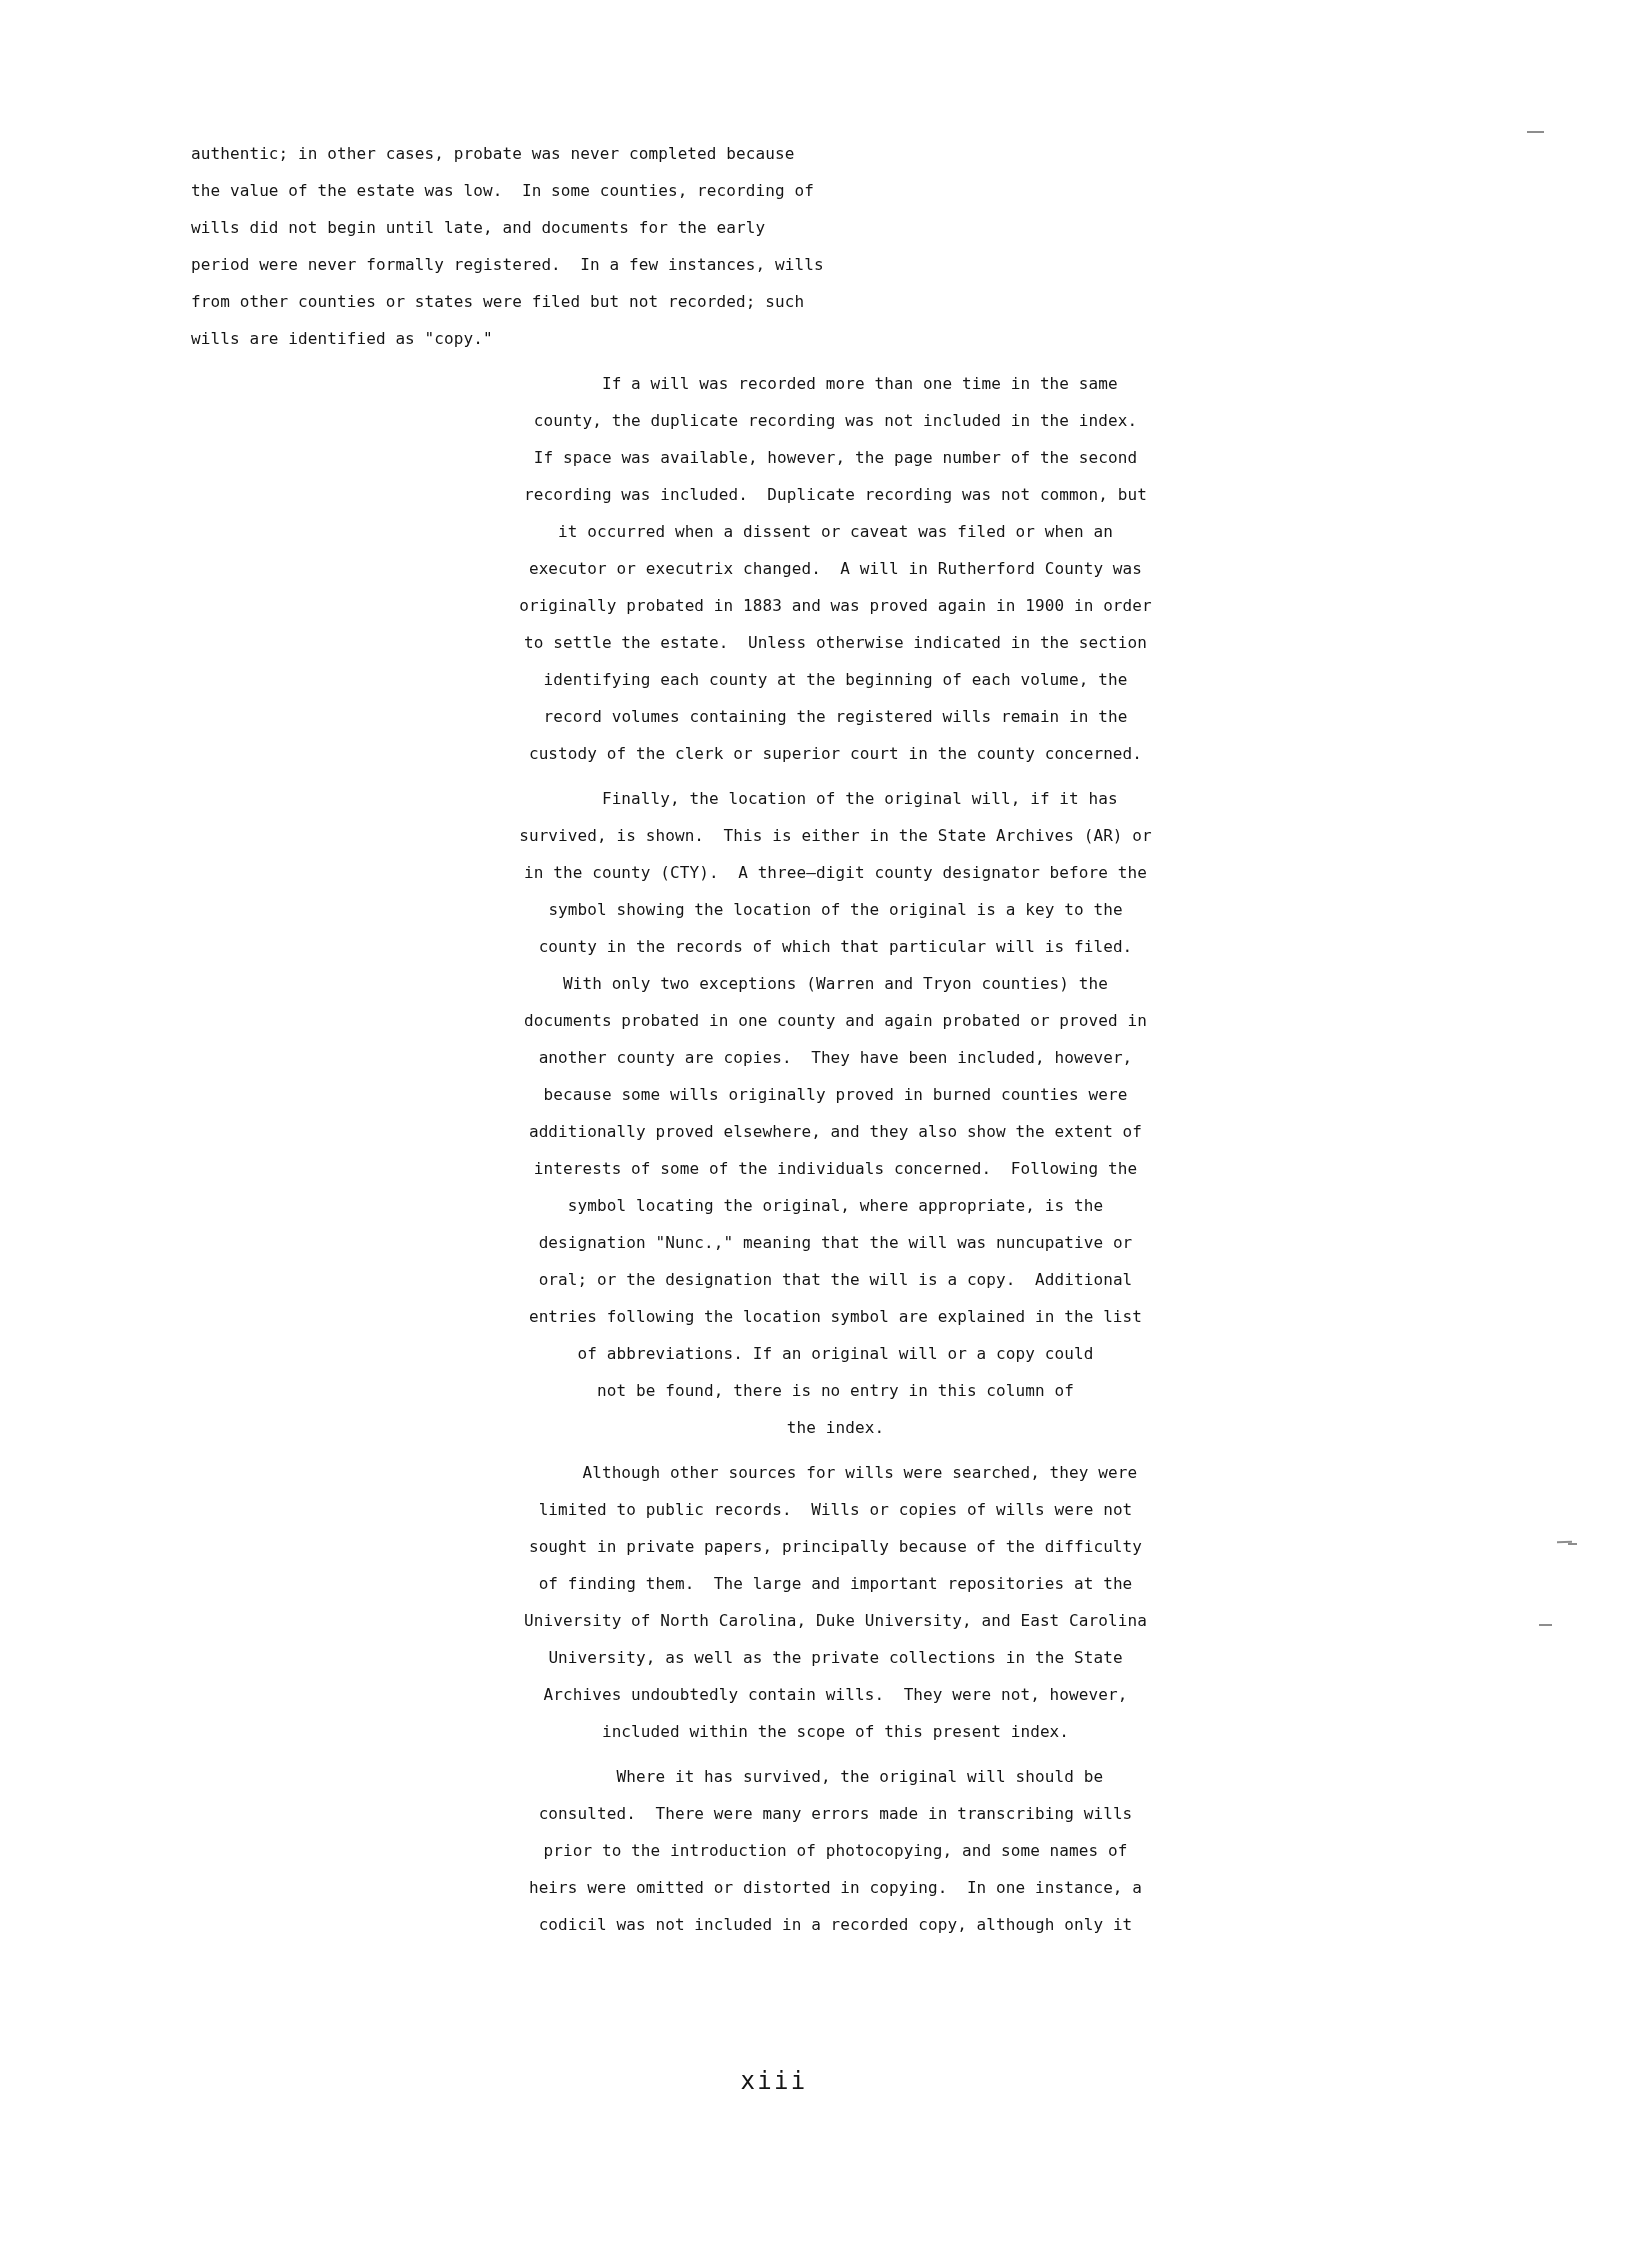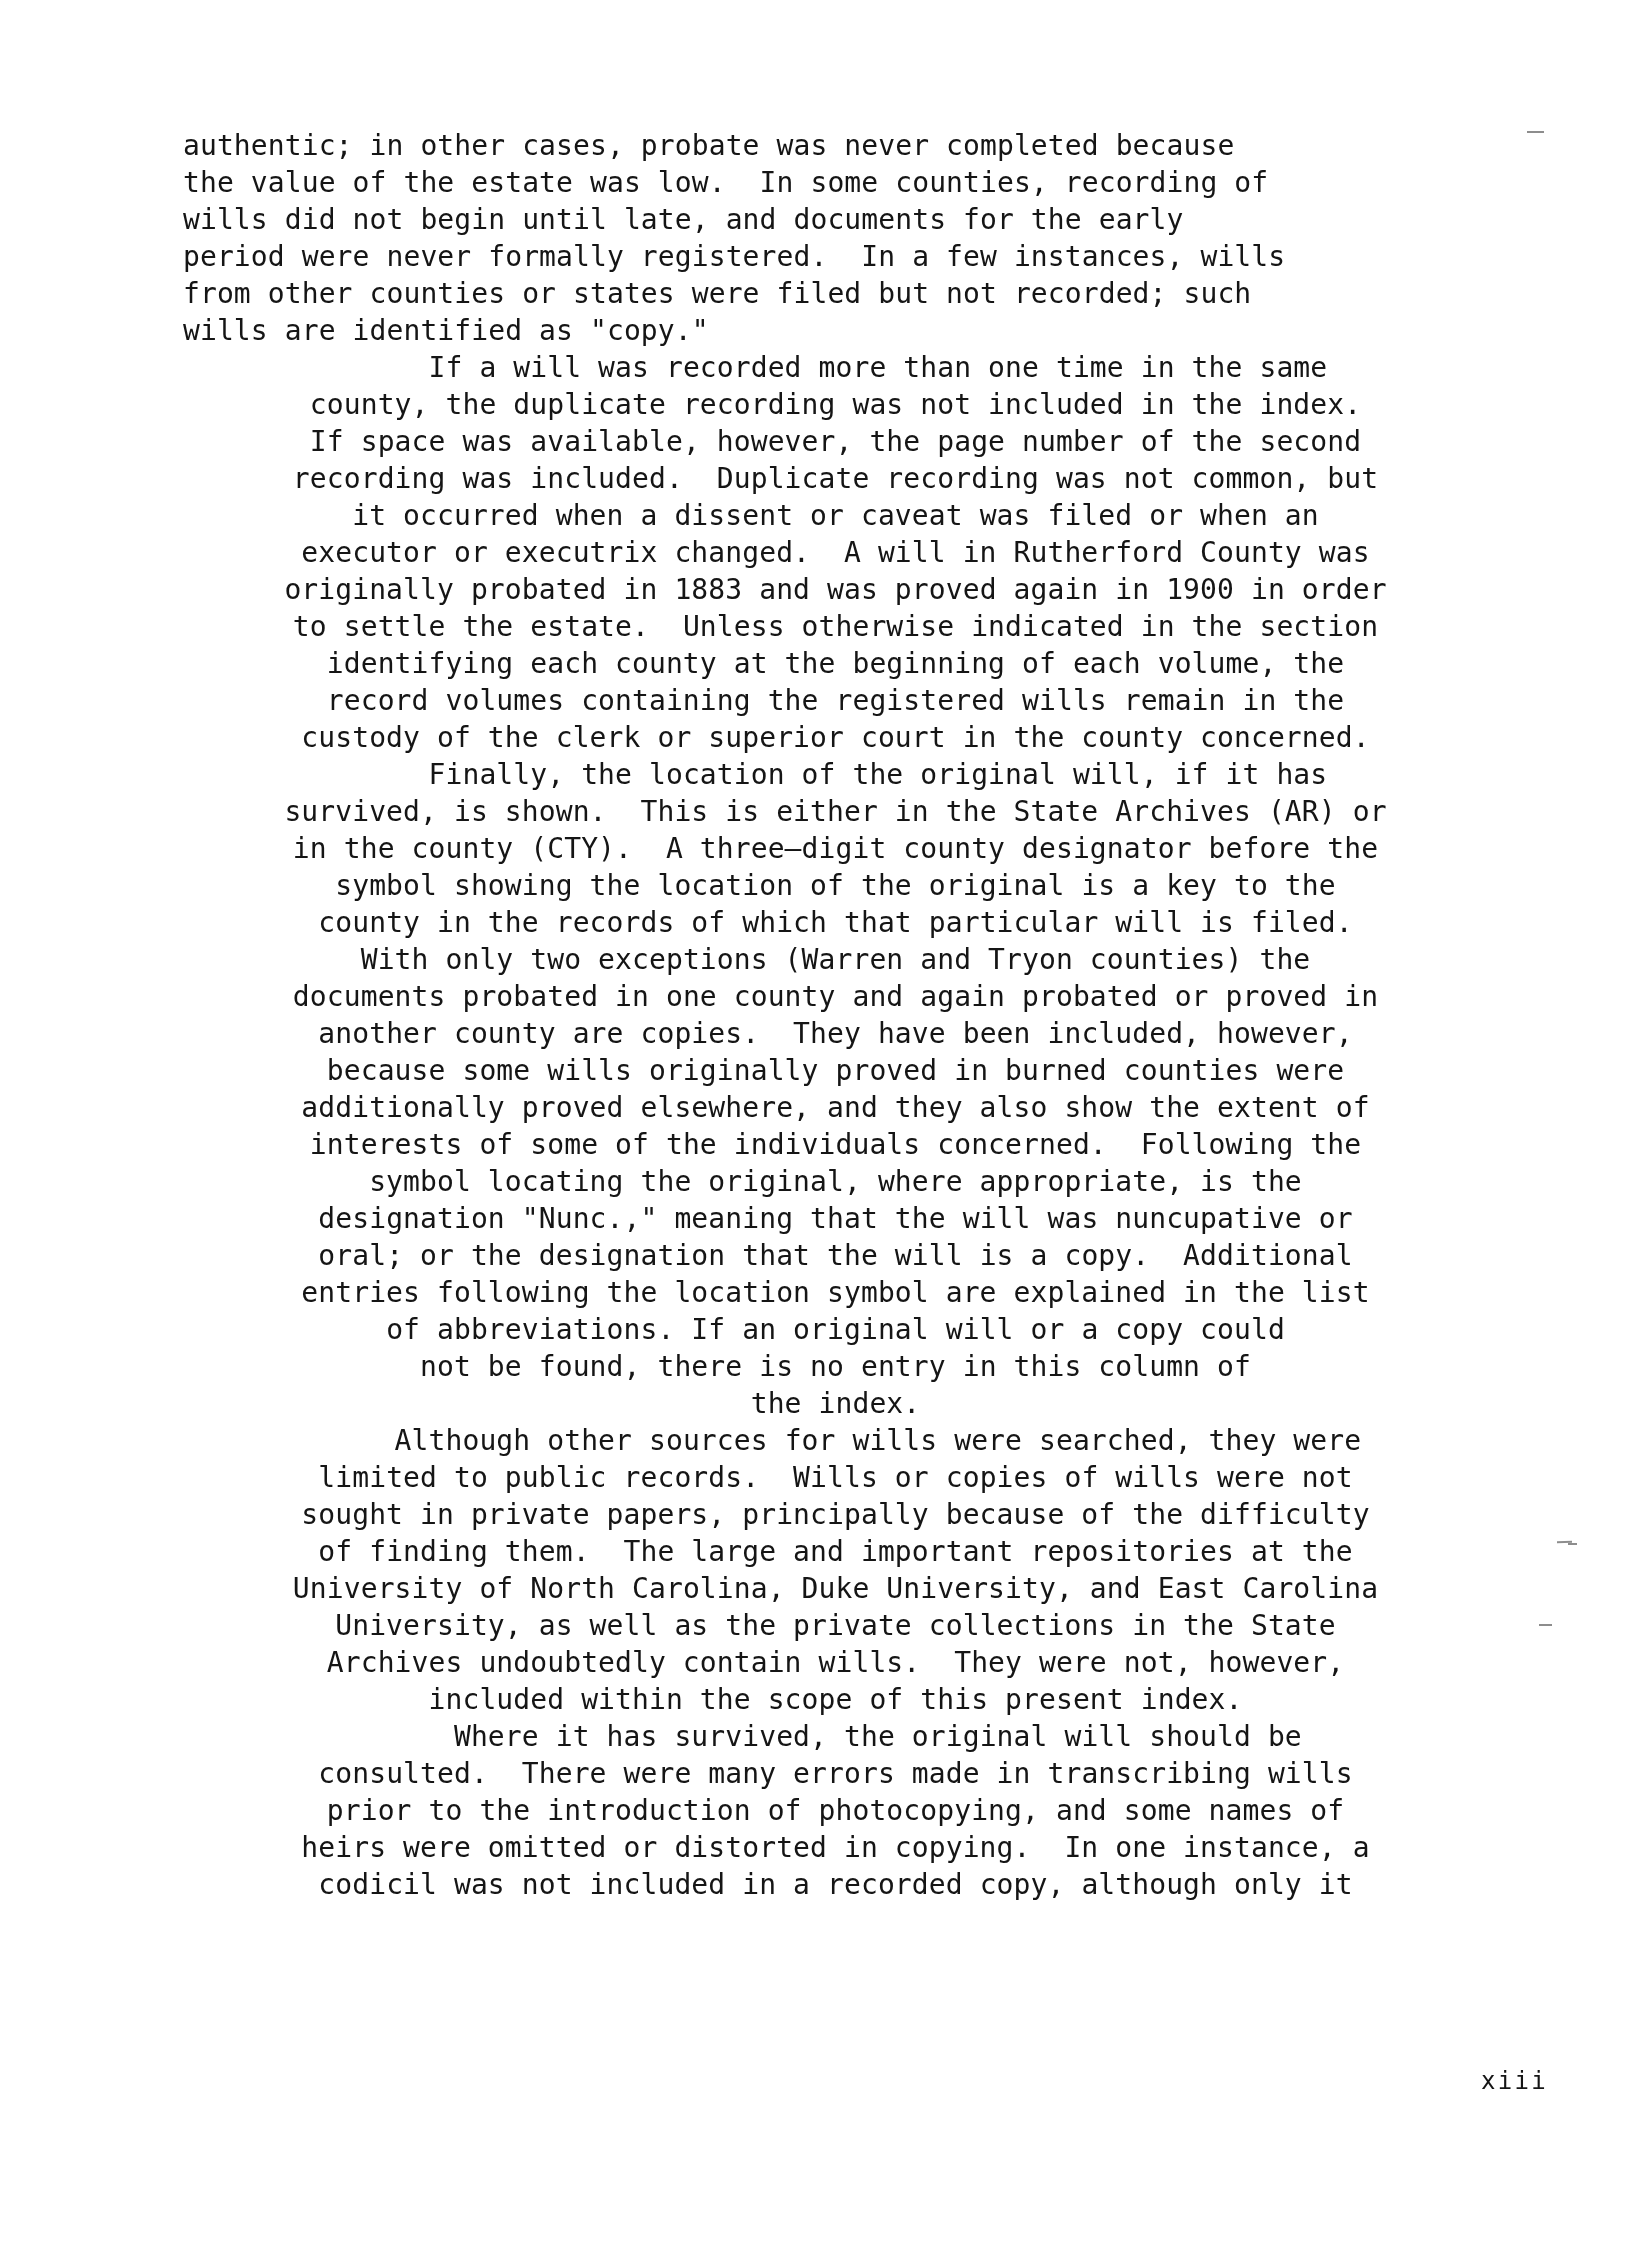--- a/index.html
+++ b/index.html
@@ -21,39 +21,39 @@
     padding: 0;
     overflow: hidden;
   }
   .text-block {
     position: absolute;
     left: 183px;
     top: 127px;
     width: 1305px;
   }
   .para {
-    font-size: 28px;
+    font-size: 16px;
     line-height: 37px;
     letter-spacing: 0.1px;
     white-space: pre-wrap;
-    margin: 0;
+    margin: 8px;
     text-indent: 0;
     font-weight: 400;
     -webkit-font-smoothing: none;
   }
   .para + .para {
     margin-top: 0;
     text-align: center;
   }
   .folio {
     position: absolute;
     left: 0;
     top: 2065px;
     width: 1548px;
-    text-align: right;
+    text-align: center;
     font-size: 24px;
     line-height: 32px;
     letter-spacing: 2.3px;
   }
   
   .speck {
     position: absolute;
     background: #8d8d8d;
   }
   .speck.s1 { left: 1527px; top: 131px; width: 17px; height: 1.9px; }

